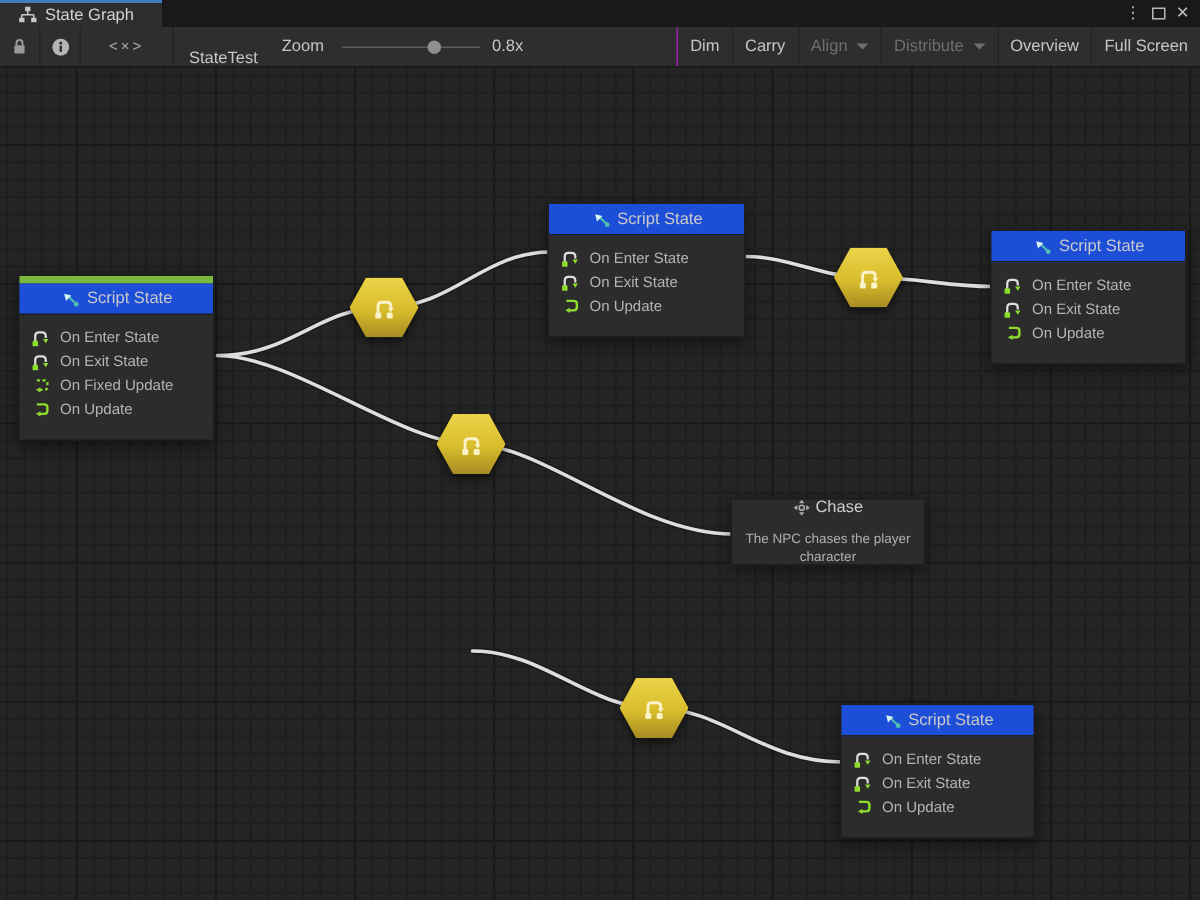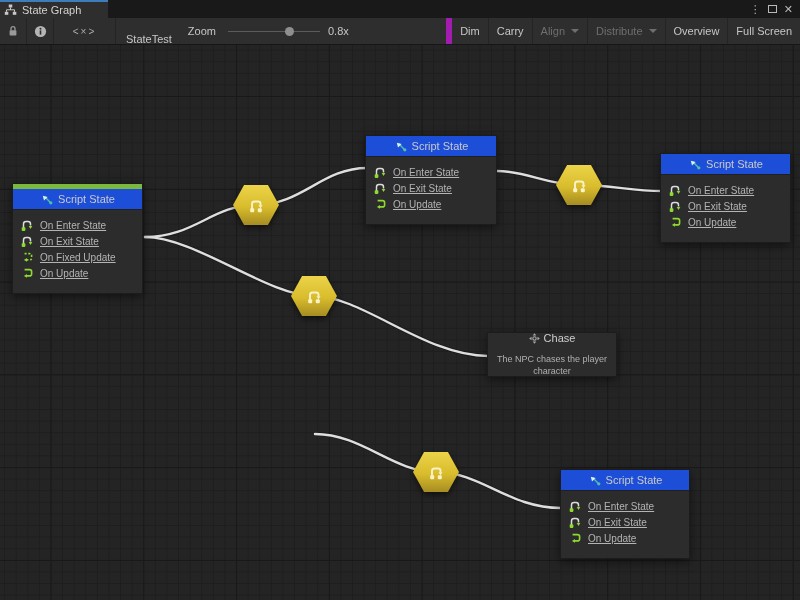--- a/index.html
+++ b/index.html
@@ -3,33 +3,33 @@
 <meta charset="utf-8">
 <style>
   * { margin:0; padding:0; box-sizing:border-box; }
   html,body { width:800px; height:600px; overflow:hidden; background:#191919;
               font-family:"Liberation Sans", sans-serif; }
   .window { width:800px; height:600px; display:flex; flex-direction:column; }
 
   
   .titlebar { height:18px; background:#191919; display:flex; align-items:stretch; }
   .tab { width:108px; background:#2e2e2e; border-top:2px solid #3d7dbb;
-         display:flex; align-items:center; gap:5px; padding:0 4px; cursor:default; }
+         display:flex; align-items:center; gap:5px; padding:0 12px; cursor:default; }
   .tab-label { color:#d2d2d2; font-size:11px; white-space:nowrap; }
   .titlebar-spacer { flex:1; }
   .winctl { display:flex; align-items:center; gap:7px; padding-right:7px; color:#b9b9b9; }
   .winctl .glyph { font-size:11px; line-height:1; cursor:pointer; }
   .maxbox { width:9px; height:8px; border:1.5px solid #b9b9b9; display:inline-block; cursor:pointer; }
 
   
   .toolbar { height:27px; background:#2e2e2e; border-bottom:1px solid #161616;
              display:flex; align-items:stretch; font-size:11px; color:#c6c6c6; }
   .tbtn { display:flex; align-items:center; justify-content:center; padding:0 8px;
           border-right:1px solid #242424; cursor:pointer; white-space:nowrap; }
-  .tbtn.left-edge { border-left:6px solid #a21caf; }
+  .tbtn.left-edge { border-left:1px solid #a21caf; }
   .tbtn.icon-only { width:27px; padding:0; }
   .tbtn.code { width:62px; color:#ababab; letter-spacing:2px; font-size:10px; }
   .tbtn.disabled { color:#6e6e6e; cursor:default; }
   .tb-group { display:flex; align-items:center; gap:15px; padding:0 10px;flex-direction:column; }
   .zoom-wrap { display:flex; align-items:center; gap:8px; padding:0 6px; }
   .slider { position:relative; width:92px; height:10px; cursor:pointer; }
   .slider .track { position:absolute; top:4.5px; left:0; right:0; height:1.5px; background:#5b5b5b; }
   .slider .handle { position:absolute; top:0.5px; left:62%; width:9px; height:9px;
                     border-radius:50%; background:#8f8f8f; }
   .tb-spacer { flex:1; }
@@ -50,21 +50,21 @@
   .wire-shadow { fill:none; stroke:#161616; stroke-width:4.2; opacity:.55; }
   .wire { fill:none; stroke:#dedede; stroke-width:2.4; stroke-linecap:round; }
 
   
   .node { position:absolute; background:#2c2c2c; border:1px solid #1c1c1c;
           box-shadow:0 3px 9px rgba(0,0,0,.5); color:#b4b4b4; }
   .node-accent { height:5px; }
   .node-header { height:21px; display:flex; align-items:center; justify-content:center;
                  gap:5px; color:#c9c9c9; font-size:11px; border-bottom:1px solid #1f1f1f;
                  background:#1d4ed8; }
-  .node-items { padding:7px 7px 12px 7px;text-decoration:underline; }
+  .node-items { padding:7px 7px 12px 7px; }
   .node-item { display:flex; align-items:center; gap:6px; height:16px; font-size:10px; }
   .center-node { display:flex; flex-direction:column; align-items:center; justify-content:center;
                  text-align:center; padding:4px 8px; }
   .center-title { display:flex; align-items:center; gap:4px; font-size:11px; color:#cdcdcd; }
   .center-desc { font-size:9px; color:#b0b0b0; line-height:1.25; margin-top:10px; }
 
   
   .hex { position:absolute; width:46px; height:40px;
          filter:drop-shadow(0 3px 3px rgba(0,0,0,.55)); cursor:pointer; }
   .hex .shape { width:100%; height:100%;

